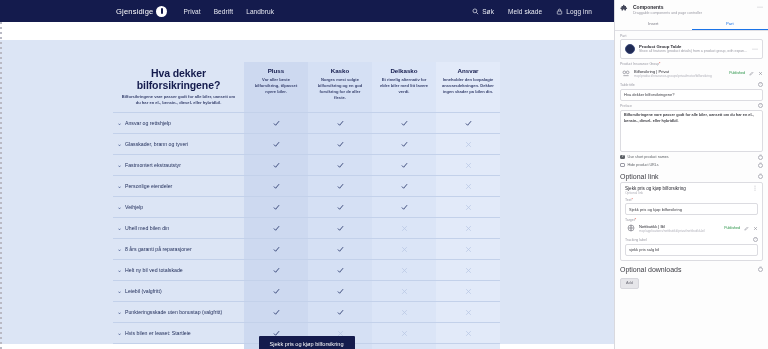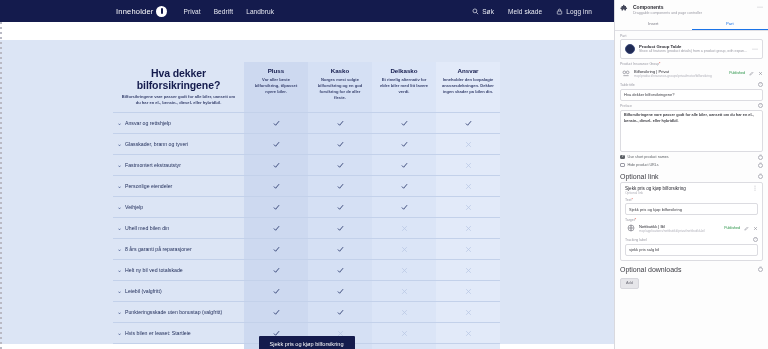--- a/index.html
+++ b/index.html
@@ -163,21 +163,21 @@
 </head>
 <body>
 
 <div class="screen">
 
   <div class="site">
 
     <div class="topnav">
       <div class="nav-inner">
         <div class="brand">
-          <span class="brand-word">Inneholder</span>
+          <span class="brand-word">Gjensidige</span>
           <span class="brand-mark">
               <i></i>
             </span>
         </div>
         <div class="nav-links">
           <span class="nav-link">Privat</span>
           <span class="nav-link">Bedrift</span>
           <span class="nav-link">Landbruk</span>
         </div>
         <div class="nav-right">

